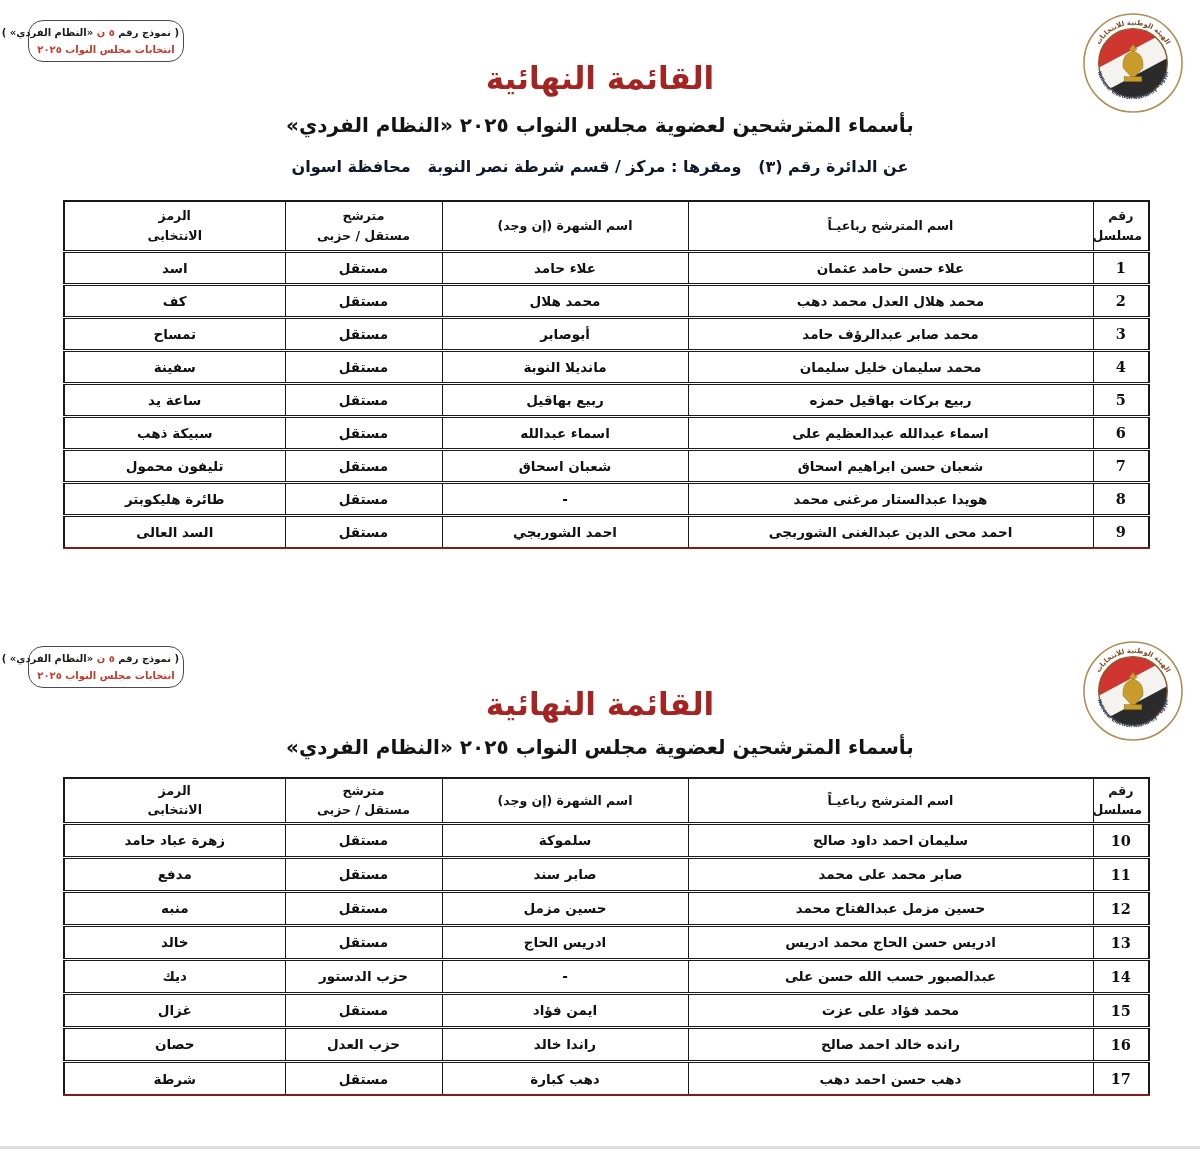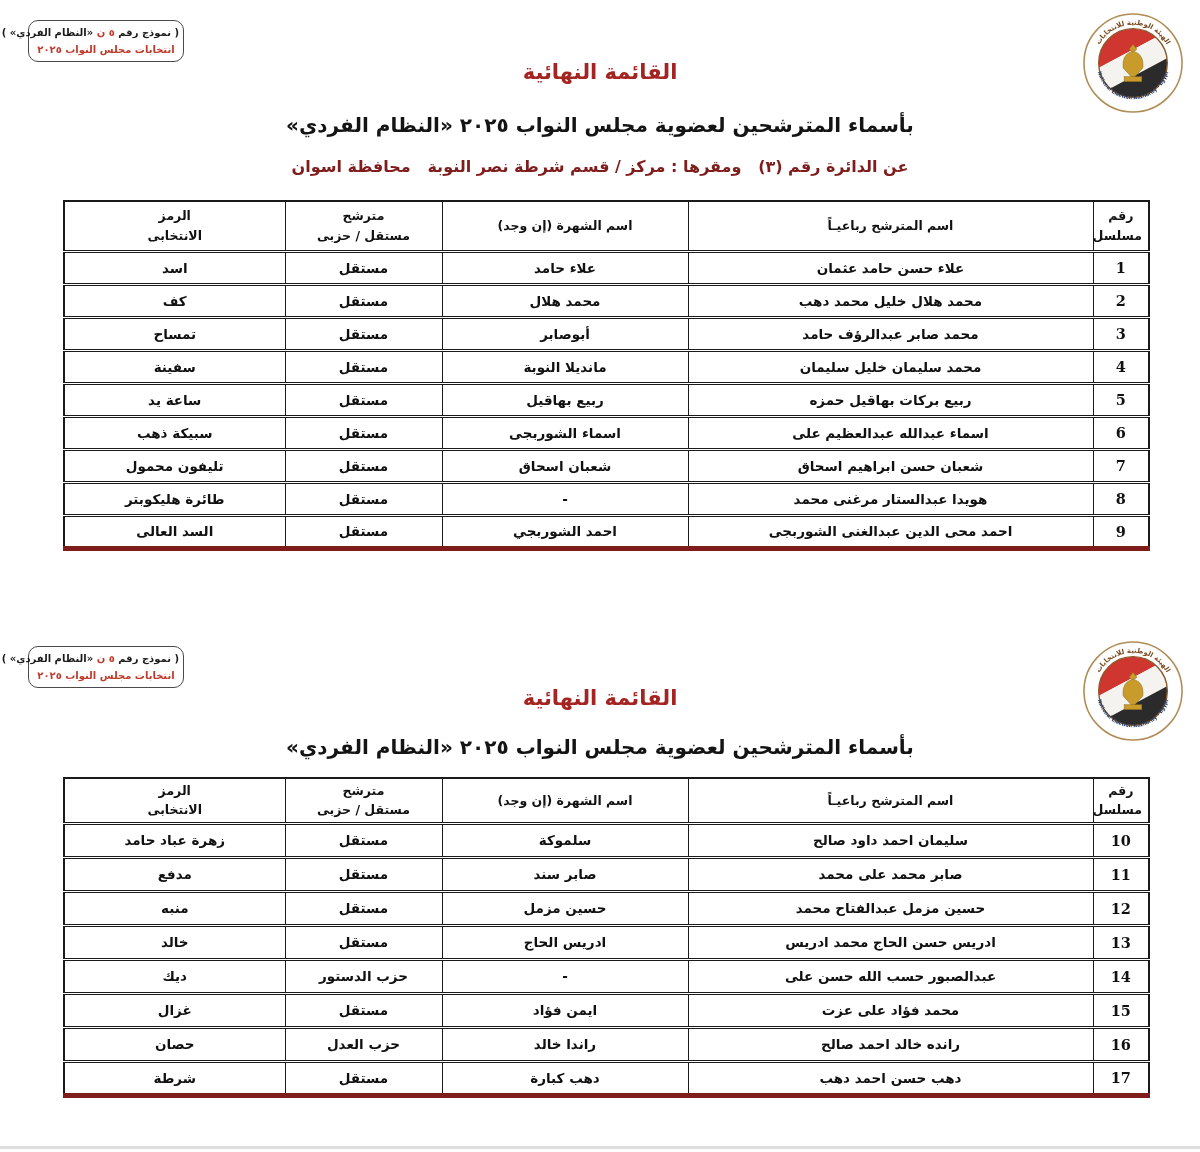--- a/index.html
+++ b/index.html
@@ -3,47 +3,47 @@
 <meta charset="utf-8">
 <style>
   html,body{margin:0;padding:0;background:#fff;}
   .page{
     position:relative;width:1200px;height:1152px;background:#ffffff;
     font-family:"DejaVu Sans",sans-serif;direction:rtl;overflow:hidden;color:#151515;
   }
   
   .form-box{
     position:absolute;left:28px;width:156px;box-sizing:border-box;
-    border:1.3px solid #4a4a4a;border-radius:10px;padding:4px 4px 3px 4px;
+    border:1.3px solid #4a4a4a;border-radius:15px;padding:4px 4px 3px 4px;
     text-align:center;font-weight:bold;font-size:10px;line-height:1.65;background:#fff;
   }
   .fb-l1{color:#1a1a1a;white-space:nowrap;}
   .red{color:#c03a2b;}
   
   .logo{position:absolute;left:1082px;width:102px;height:102px;}
   
   .doc-title{position:absolute;left:0;width:100%;text-align:center;margin:0;
-    color:#a32420;font-size:21px;font-weight:bold;letter-spacing:0;}
+    color:#a32420;font-size:31px;font-weight:bold;letter-spacing:0;}
   .doc-subtitle{position:absolute;left:0;width:100%;text-align:center;margin:0;
     color:#141414;font-size:20px;font-weight:bold;}
   .district{position:absolute;left:0;width:100%;text-align:center;
-    color:#7f1d1d;font-size:16px;font-weight:bold;white-space:pre-wrap;}
+    color:#0f172a;font-size:16px;font-weight:bold;white-space:pre-wrap;}
   
   .tbl{position:absolute;left:63px;width:1085px;border-collapse:collapse;
     direction:rtl;table-layout:fixed;border:2px solid #1a1a1a;}
   .tbl th,.tbl td{
     border-left:1.6px solid #1a1a1a;border-right:1.6px solid #1a1a1a;
     border-top:3px double #1a1a1a;border-bottom:3px double #1a1a1a;
     text-align:center;vertical-align:middle;font-weight:bold;color:#111;
     padding:2px 6px;box-sizing:border-box;overflow:hidden;
   }
   .tbl thead th{font-size:12.5px;line-height:1.55;white-space:pre-line;border-top:1.6px solid #1a1a1a;}
   .tbl td{font-size:13.5px;}
   .tbl td.c-serial{font-size:14.5px;font-family:"DejaVu Serif",serif;}
-  .tbl tr:last-child td{border-bottom:5px solid #7f1d1d;}
+  .tbl tr:last-child td{border-bottom:2px solid #7f1d1d;}
   .t1 thead th{height:50px;}
   .t1 td{height:33px;text-align:center;}
   .t2 thead th{height:42px;}
   .t2 td{height:34px;}
   
   .scan-edge{position:absolute;left:0;top:1146px;width:1200px;height:3px;background:#d8d8d8;opacity:.85;}
 </style>
 </head>
 <body>
 
@@ -107,21 +107,21 @@
     <tbody id="tbody-1">
         <tr>
           <td class="c-serial">1</td>
           <td class="c-name">علاء حسن حامد عثمان</td>
           <td class="c-shohra">علاء حامد</td>
           <td class="c-type">مستقل</td>
           <td class="c-symbol">اسد</td>
         </tr>
         <tr>
           <td class="c-serial">2</td>
-          <td class="c-name">محمد هلال خليل محمد دهب</td>
+          <td class="c-name">محمد هلال العدل محمد دهب</td>
           <td class="c-shohra">محمد هلال</td>
           <td class="c-type">مستقل</td>
           <td class="c-symbol">كف</td>
         </tr>
         <tr>
           <td class="c-serial">3</td>
           <td class="c-name">محمد صابر عبدالرؤف حامد</td>
           <td class="c-shohra">أبوصابر</td>
           <td class="c-type">مستقل</td>
           <td class="c-symbol">تمساح</td>
@@ -136,21 +136,21 @@
         <tr>
           <td class="c-serial">5</td>
           <td class="c-name">ربيع بركات بهاقيل حمزه</td>
           <td class="c-shohra">ربيع بهاقيل</td>
           <td class="c-type">مستقل</td>
           <td class="c-symbol">ساعة يد</td>
         </tr>
         <tr>
           <td class="c-serial">6</td>
           <td class="c-name">اسماء عبدالله عبدالعظيم على</td>
-          <td class="c-shohra">اسماء الشوربجى</td>
+          <td class="c-shohra">اسماء عبدالله</td>
           <td class="c-type">مستقل</td>
           <td class="c-symbol">سبيكة ذهب</td>
         </tr>
         <tr>
           <td class="c-serial">7</td>
           <td class="c-name">شعبان حسن ابراهيم اسحاق</td>
           <td class="c-shohra">شعبان اسحاق</td>
           <td class="c-type">مستقل</td>
           <td class="c-symbol">تليفون محمول</td>
         </tr>

